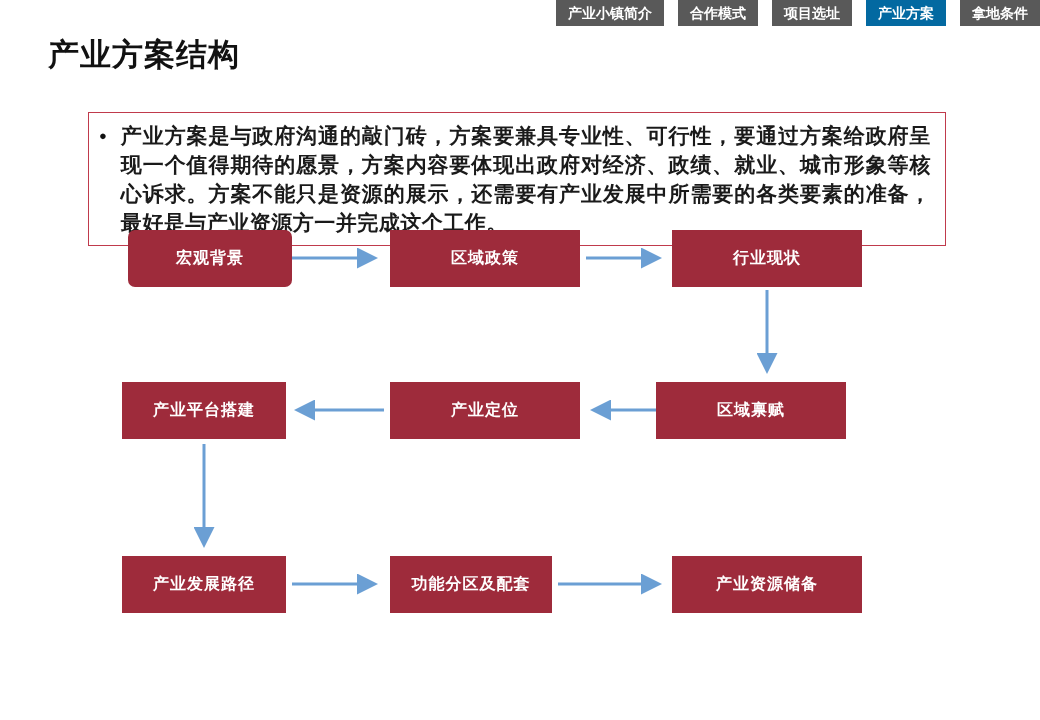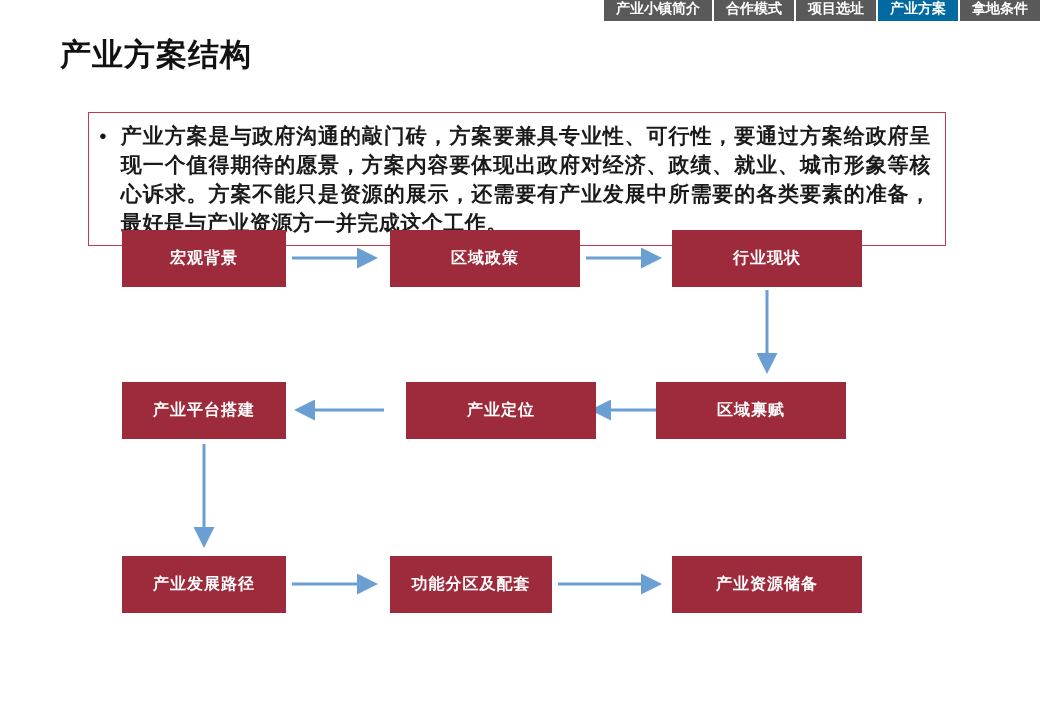--- a/index.html
+++ b/index.html
@@ -6,38 +6,37 @@
   html, body {
     width: 1040px; height: 720px;
     background: #ffffff;
     font-family: "Liberation Sans", "DejaVu Sans", sans-serif;
     overflow: hidden;
     position: relative;
   }
   
   .nav {
     position: absolute; top: 0; right: 0;
-    display: flex; gap: 2px;
-    height: 16px;
-    align-items: center;
+    display: flex; gap: 14px;
+    height: 26px;
   }
   .nav-tab {
     background: #595959;
     color: #ffffff;
     font-size: 14px; font-weight: bold;
     line-height: 26px;
     padding: 0 12px;
     white-space: nowrap;
     cursor: pointer;
   }
   .nav-tab.active { background: #0369a1; }
 
   
   .slide-title {
-    position: absolute; left: 60px; top: 34px;
+    position: absolute; left: 48px; top: 34px;
     font-size: 31px; font-weight: bold;
     color: #111111;
     letter-spacing: 1px;
   }
 
   
   .callout {
     position: absolute; left: 88px; top: 112px;
     width: 858px; min-height: 88px;
     border: 1px solid #C03A4C;
@@ -60,25 +59,25 @@
 
   
   .flow-node {
     position: absolute;
     background: #9E2B3B;
     color: #ffffff;
     font-size: 16px; font-weight: bold;
     display: flex; align-items: center; justify-content: center;
     letter-spacing: 1px;
   }
-  #node-macro      { left: 122px; top: 230px; width: 164px; height: 57px; }
+  #node-macro      { left: 128px; top: 230px; width: 164px; height: 57px; border-radius: 7px; }
   #node-policy     { left: 390px; top: 230px; width: 190px; height: 57px; }
   #node-industry   { left: 672px; top: 230px; width: 190px; height: 57px; }
   #node-platform   { left: 122px; top: 382px; width: 164px; height: 57px; }
-  #node-position   { left: 390px; top: 382px; width: 190px; height: 57px; margin-left: 16px; }
+  #node-position   { left: 390px; top: 382px; width: 190px; height: 57px; }
   #node-endowment  { left: 656px; top: 382px; width: 190px; height: 57px; }
   #node-path       { left: 122px; top: 556px; width: 164px; height: 57px; }
   #node-function   { left: 390px; top: 556px; width: 162px; height: 57px; }
   #node-resource   { left: 672px; top: 556px; width: 190px; height: 57px; }
 
   .arrows-layer {
     position: absolute; left: 0; top: 0;
     width: 1040px; height: 720px;
     pointer-events: none;
   }

